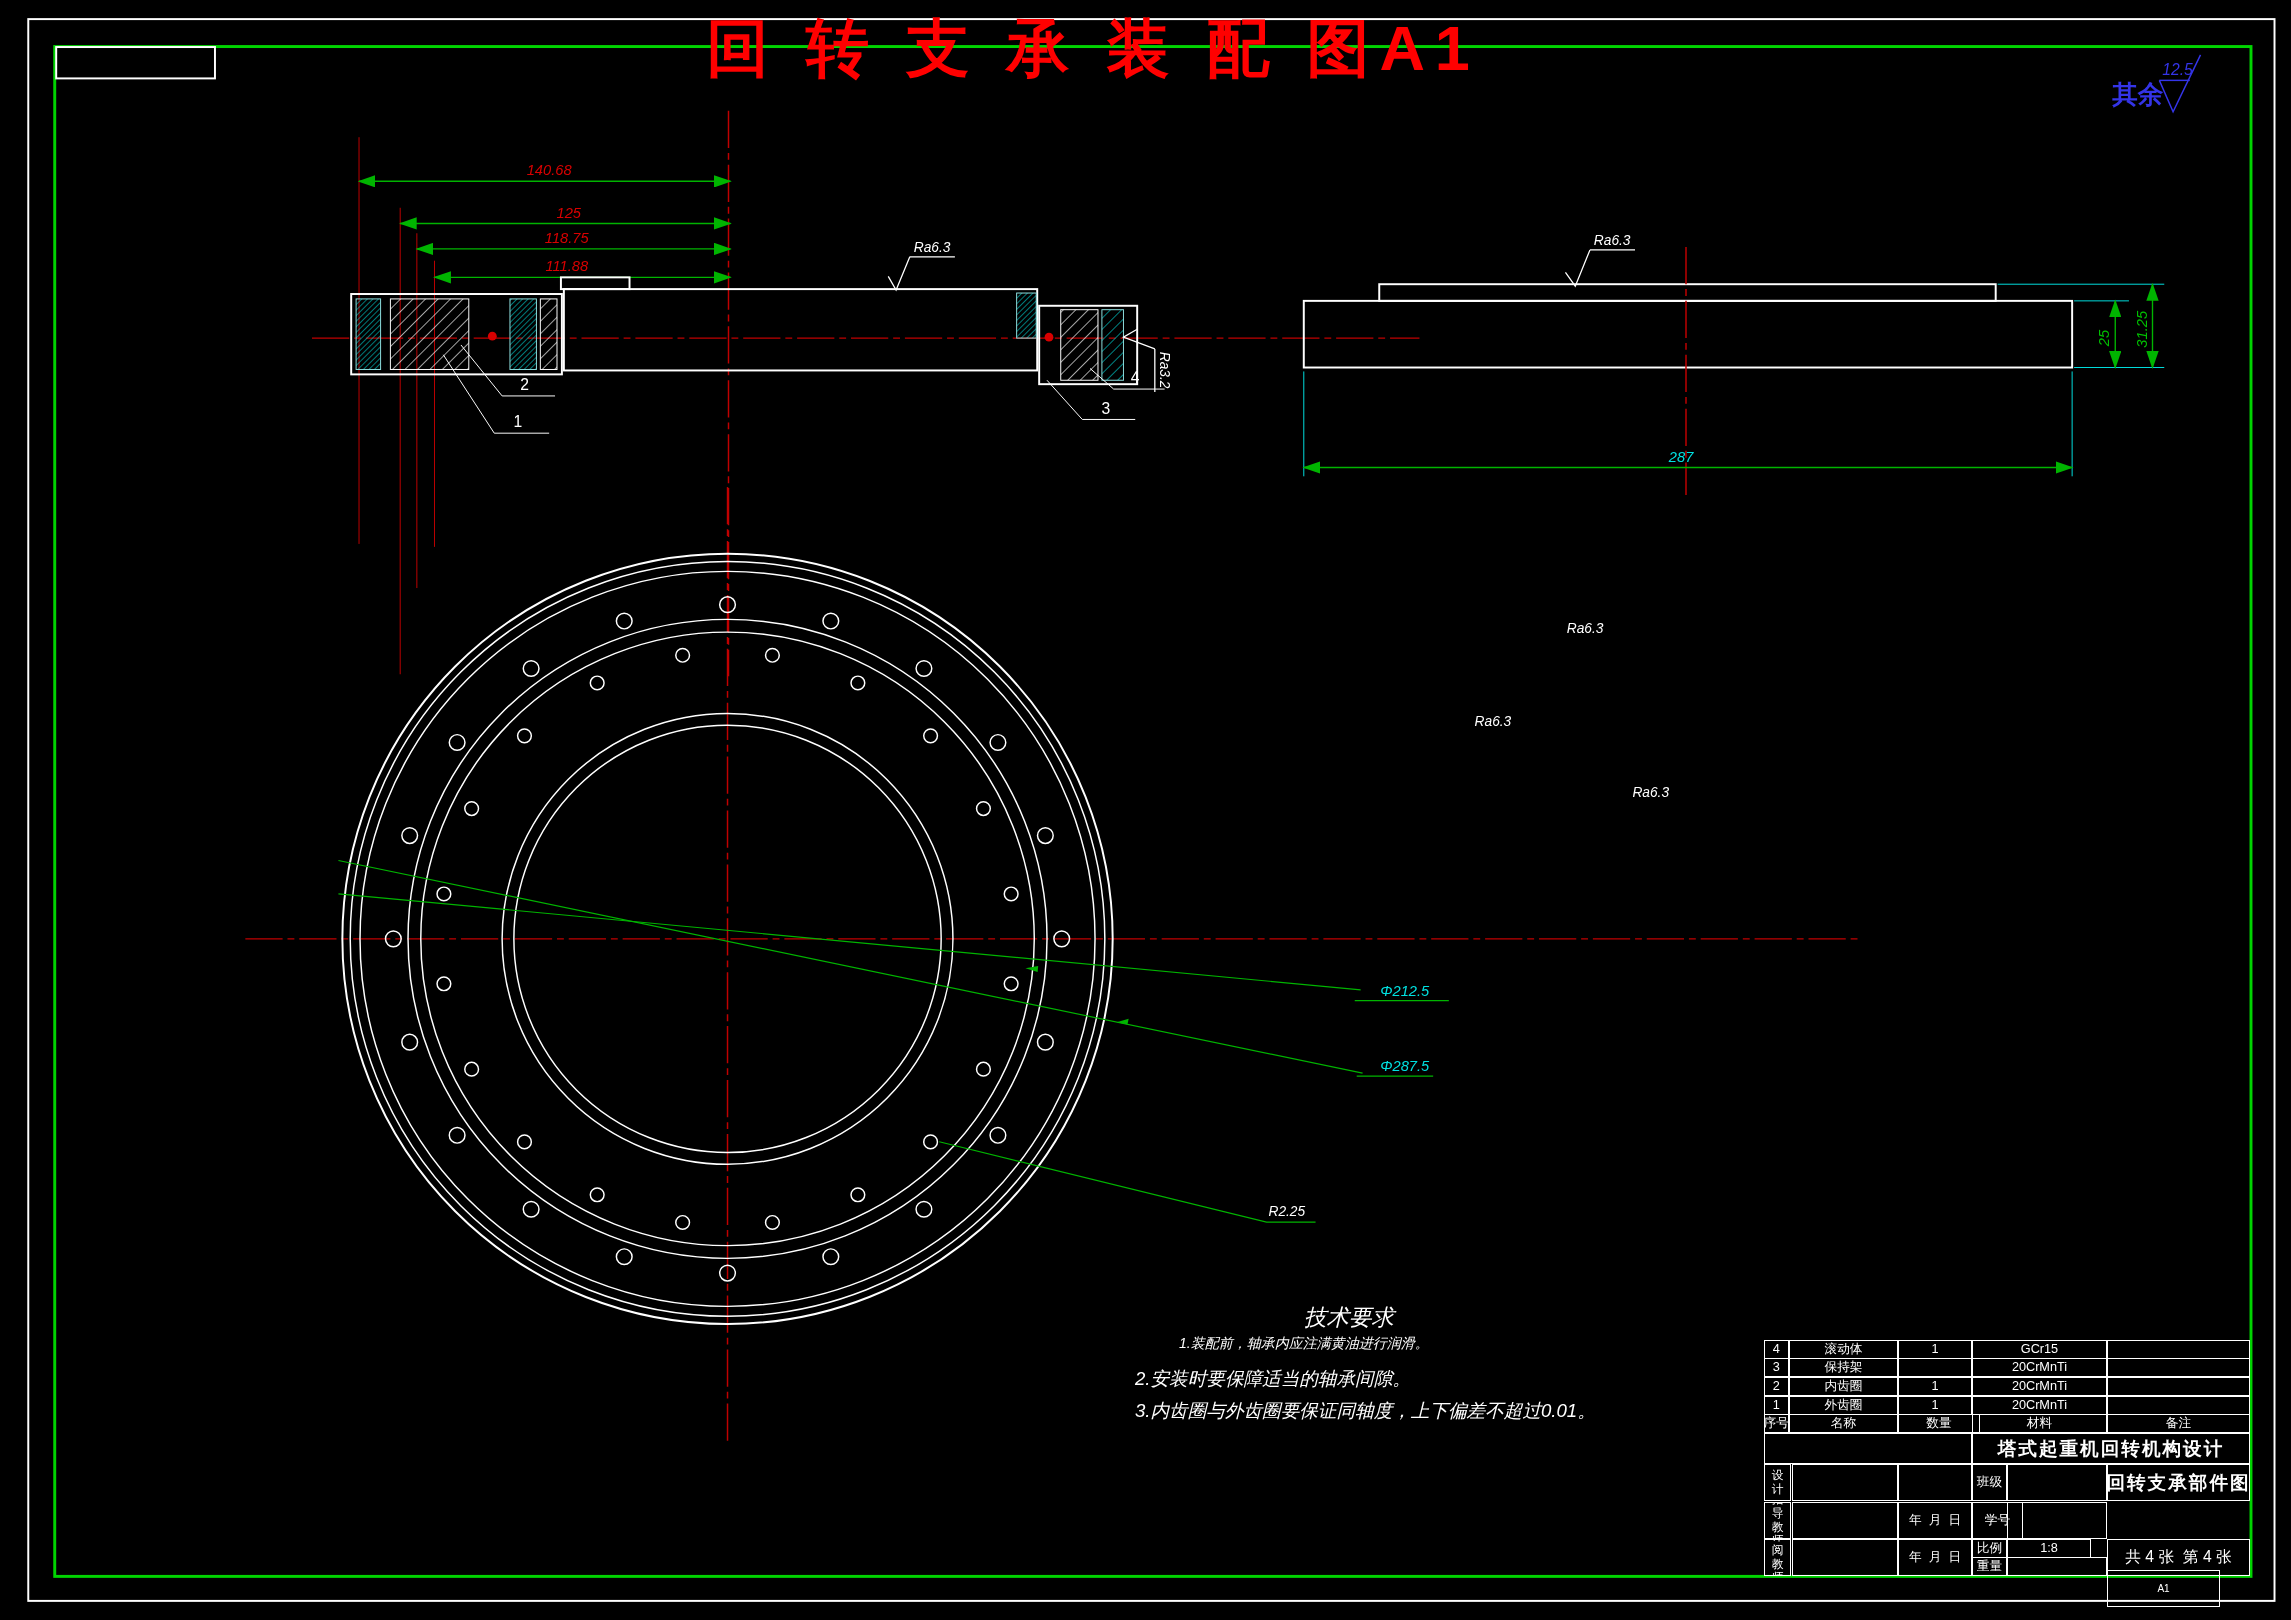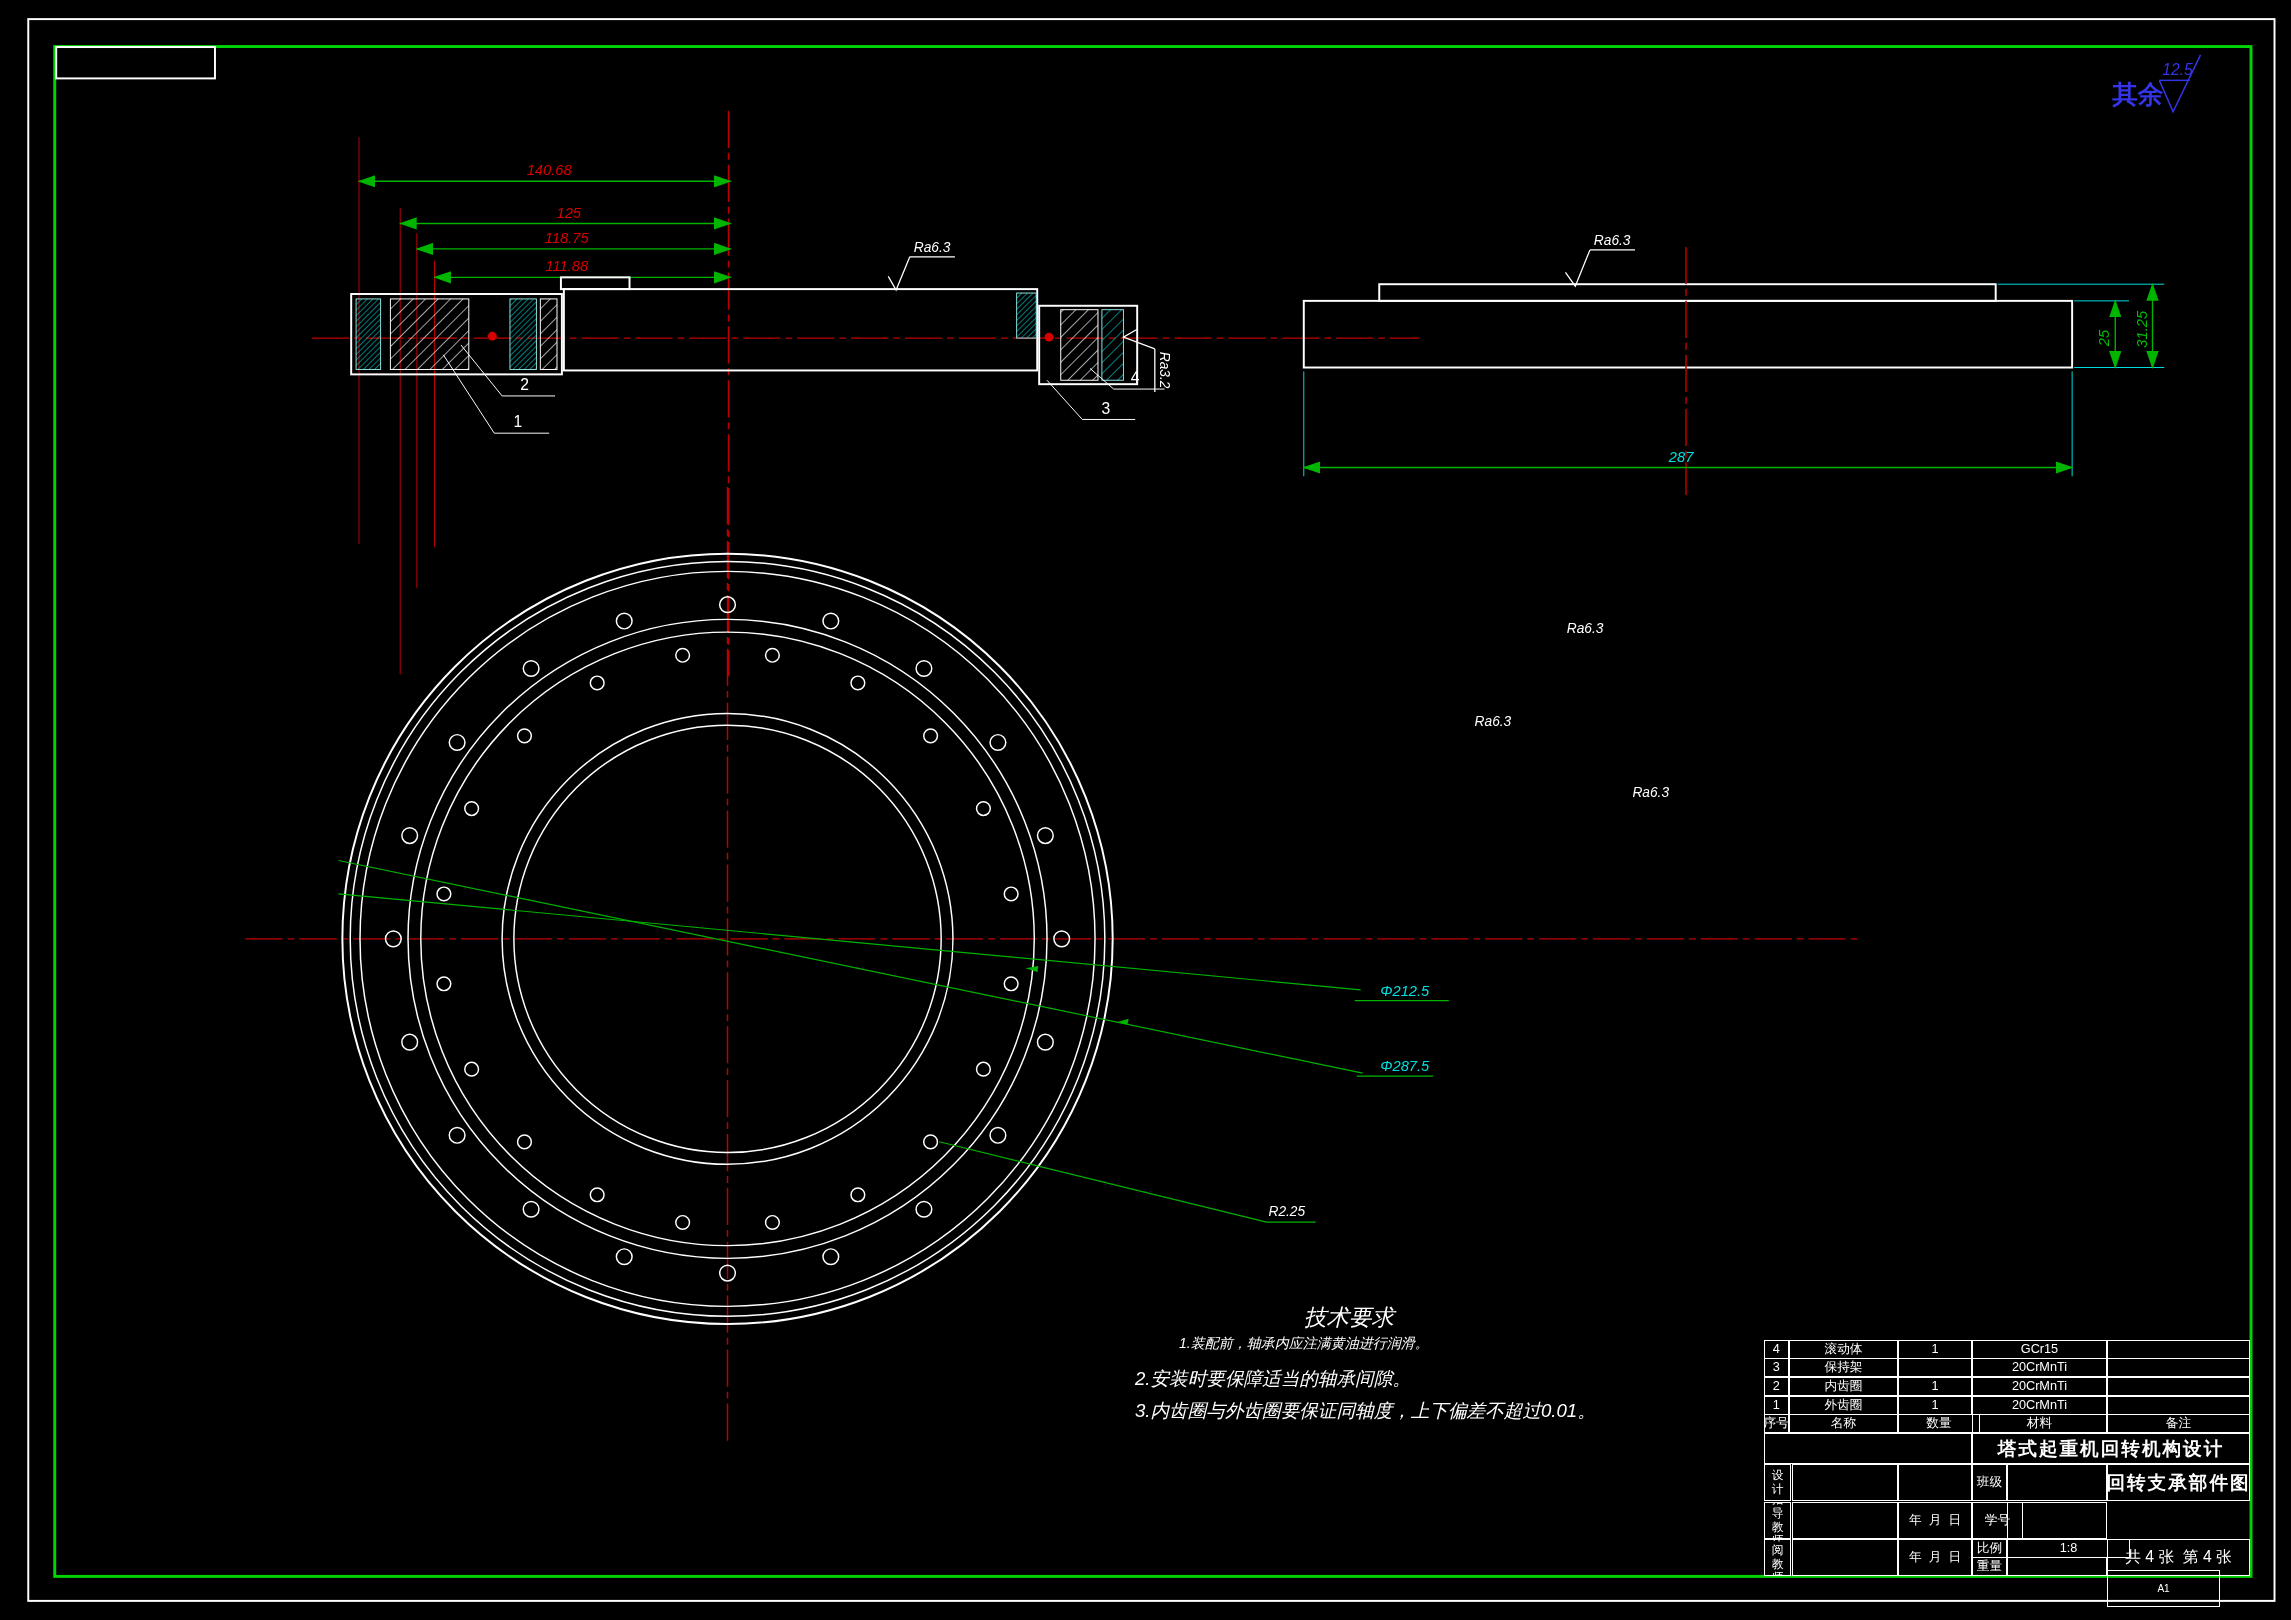--- a/index.html
+++ b/index.html
@@ -198,20 +198,21 @@
   </g>
 
   <g>
     <text x="2155" y="105" fill="#3434e8" font-size="26" font-weight="bold">其余</text>
     <line x1="2203" y1="82" x2="2234" y2="82" stroke="#3434e8" stroke-width="1.5"></line>
     <polyline points="2203,82 2217,114 2245,56" fill="none" stroke="#3434e8" stroke-width="1.5"></polyline>
     <text x="2206" y="77" fill="#3434e8" font-size="16" font-style="italic">12.5</text>
   </g>
 </svg>
 
+<div id="main-title">回 转 支 承 装 配 图A1</div>
 
 <div class="tech" style="left:1304px;top:1302px;font-size:22.5px;">技术要求</div>
 <div class="tech" style="left:1135px;top:1335px;font-size:14px;margin-left:44px;">1.装配前，轴承内应注满黄油进行润滑。</div>
 <div class="tech" style="left:1135px;top:1366px;font-size:18.6px;">2.安装时要保障适当的轴承间隙。</div>
 <div class="tech" style="left:1135px;top:1398px;font-size:18.6px;">3.内齿圈与外齿圈要保证同轴度，上下偏差不超过0.01。</div>
 
 <div class="cell" style="left:1764px;top:1340px;width:24.5px;height:18.6px">4</div>
 <div class="cell" style="left:1789px;top:1340px;width:109px;height:18.6px">滚动体</div>
 <div class="cell" style="left:1898px;top:1340px;width:74px;height:18.6px">1</div>
 <div class="cell" style="left:1972px;top:1340px;width:135px;height:18.6px">GCr15</div>
@@ -255,19 +256,19 @@
 <div class="cell" style="left:1792px;top:1502px;width:106px;height:37px"></div>
 <div class="cell" style="left:1898px;top:1502px;width:74px;height:37px">年  月  日</div>
 <div class="cell" style="left:1972px;top:1502px;width:51px;height:37px">学号</div>
 <div class="cell" style="left:2007px;top:1502px;width:100px;height:37px"></div>
 <div class="cell" style="left:2107px;top:1570px;width:113px;height:37px;font-size:10px">A1</div>
 
 <div class="cell" style="left:1764px;top:1539px;width:27.4px;height:37px"><span class="wrap2">评阅教师</span></div>
 <div class="cell" style="left:1792px;top:1539px;width:106px;height:37px"></div>
 <div class="cell" style="left:1898px;top:1539px;width:74px;height:37px">年  月  日</div>
 <div class="cell" style="left:1972px;top:1539px;width:35px;height:18.6px">比例</div>
-<div class="cell" style="left:2007px;top:1539px;width:123px;height:18.6px">1:8</div>
+<div class="cell" style="left:2007px;top:1539px;width:84px;height:18.6px">1:8</div>
 <div class="cell" style="left:1972px;top:1557px;width:35px;height:18.6px">重量</div>
 <div class="cell" style="left:2007px;top:1557px;width:100px;height:18.6px"></div>
 <div class="cell" style="left:2107px;top:1539px;width:143px;height:37px;font-size:15.7px">共 4 张  第 4 张</div>
 
 </div>
 
 
 </body></html>

